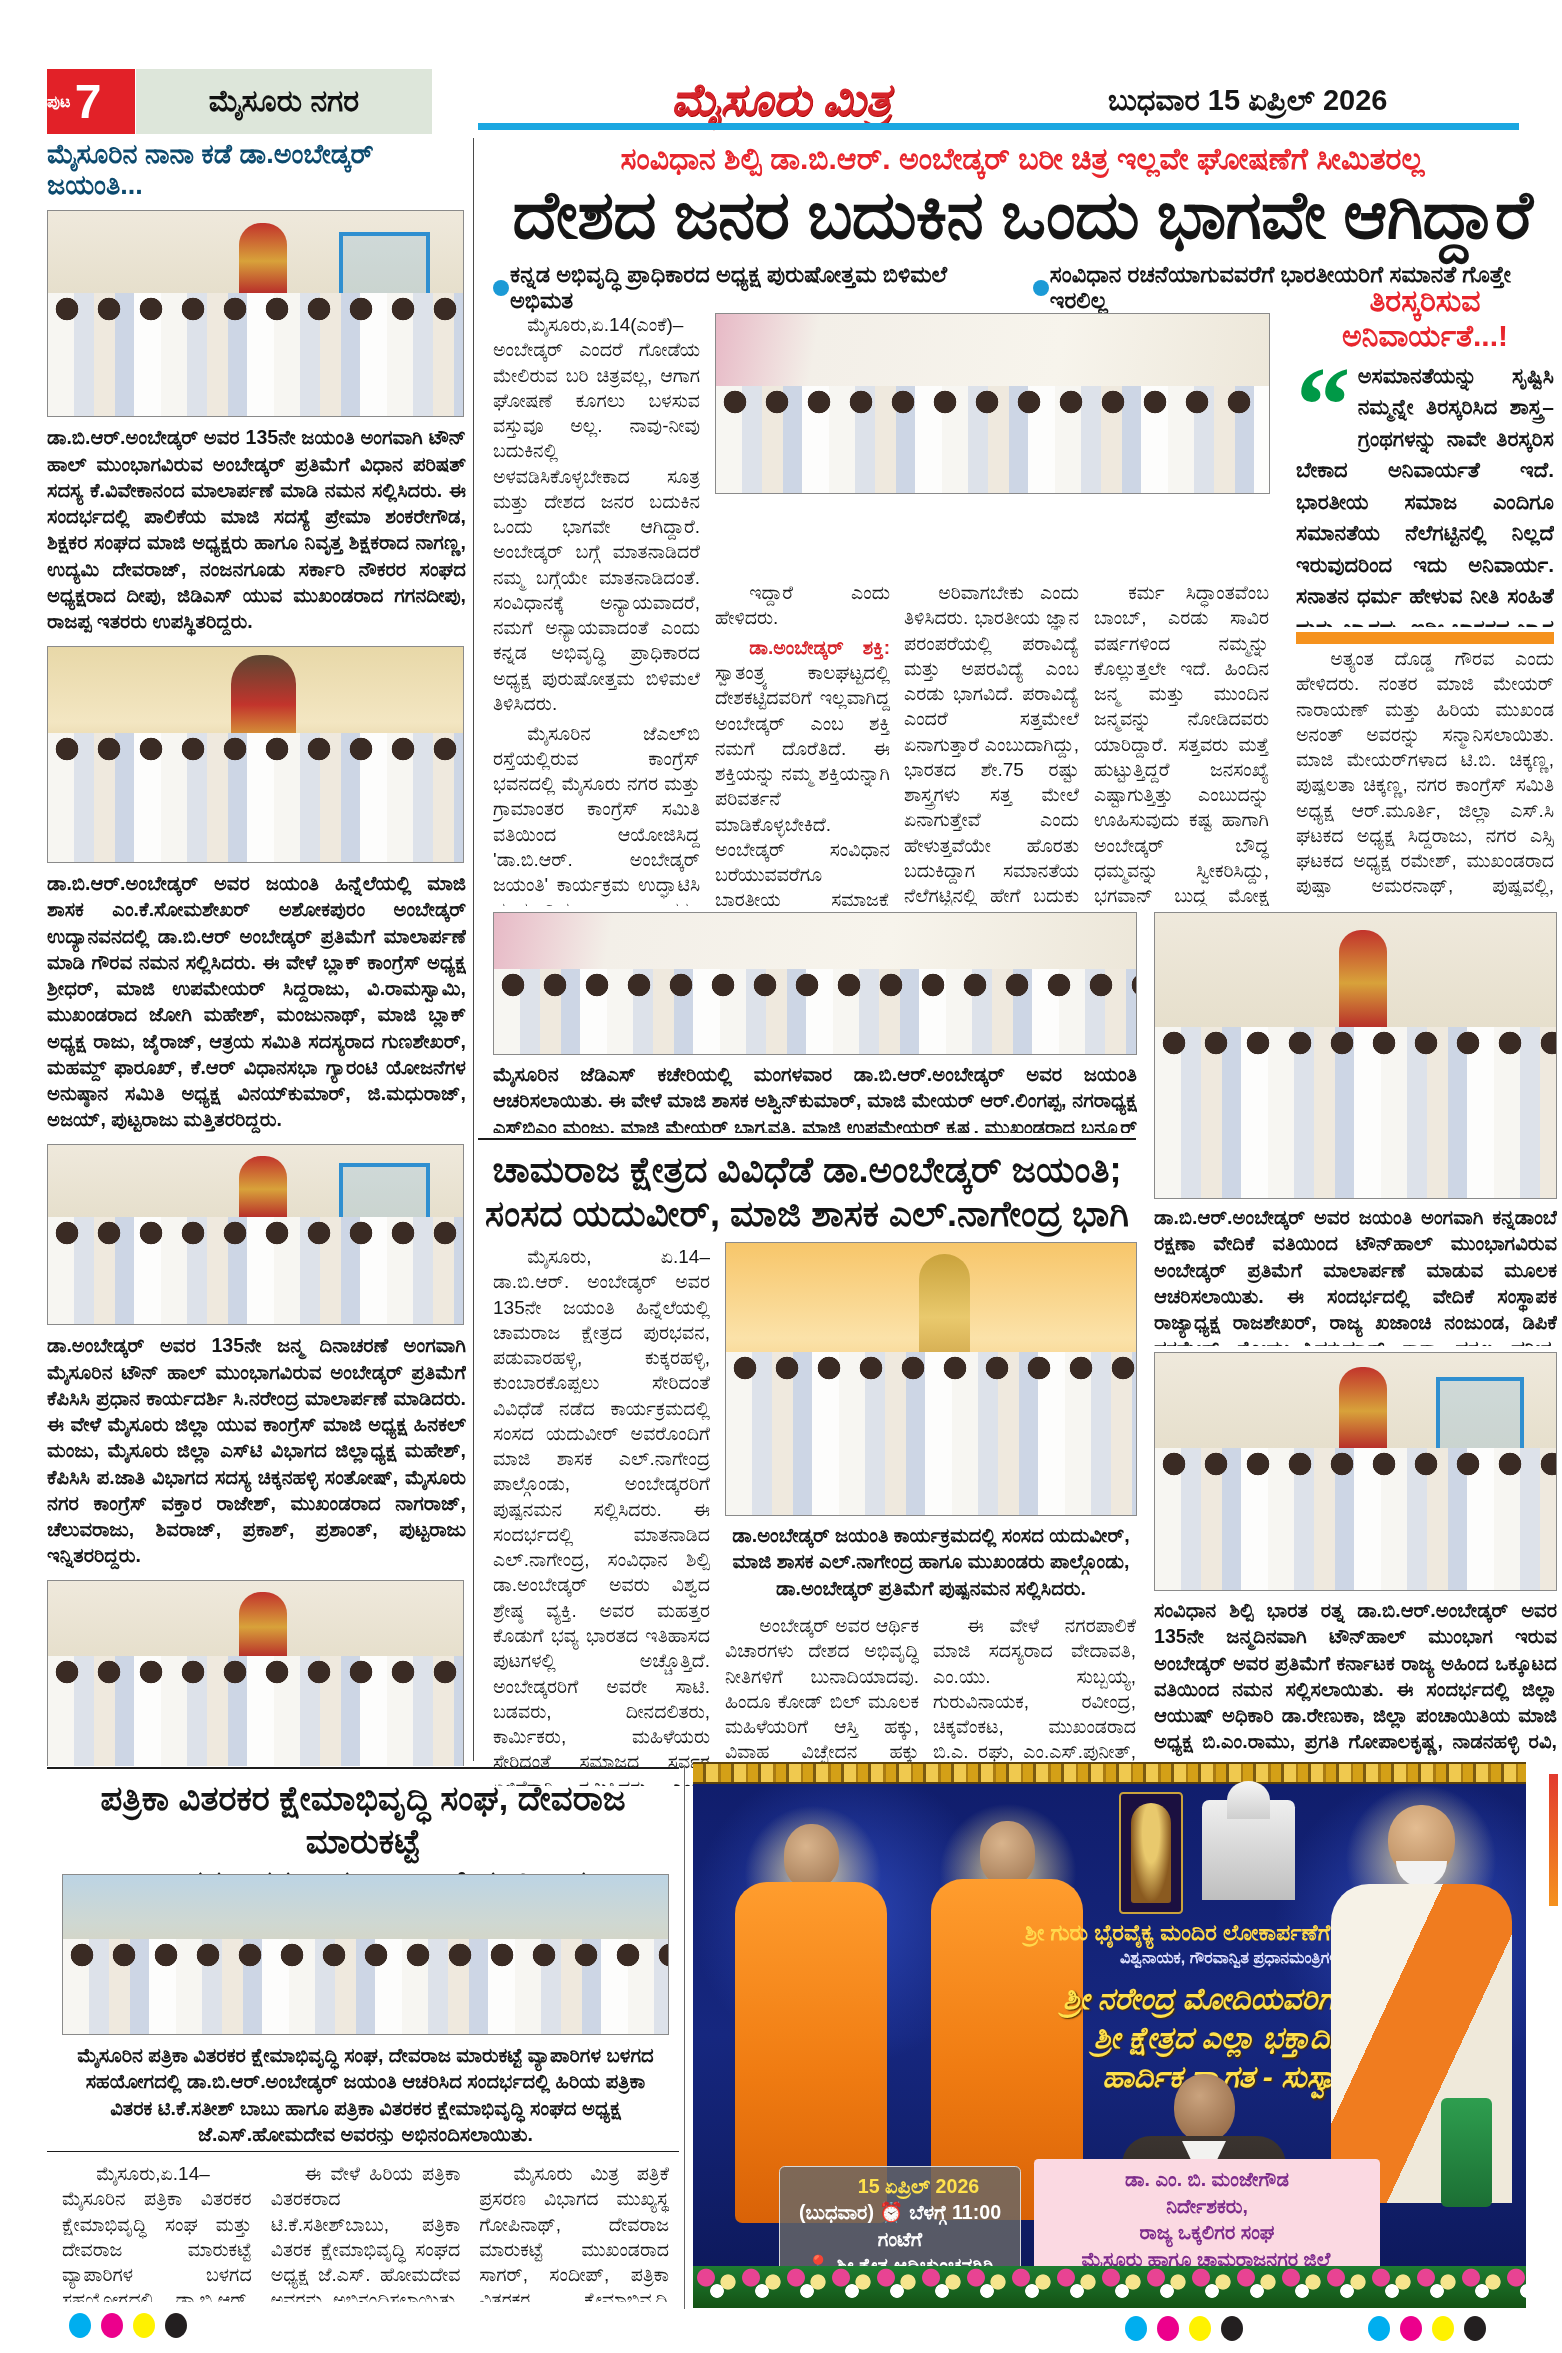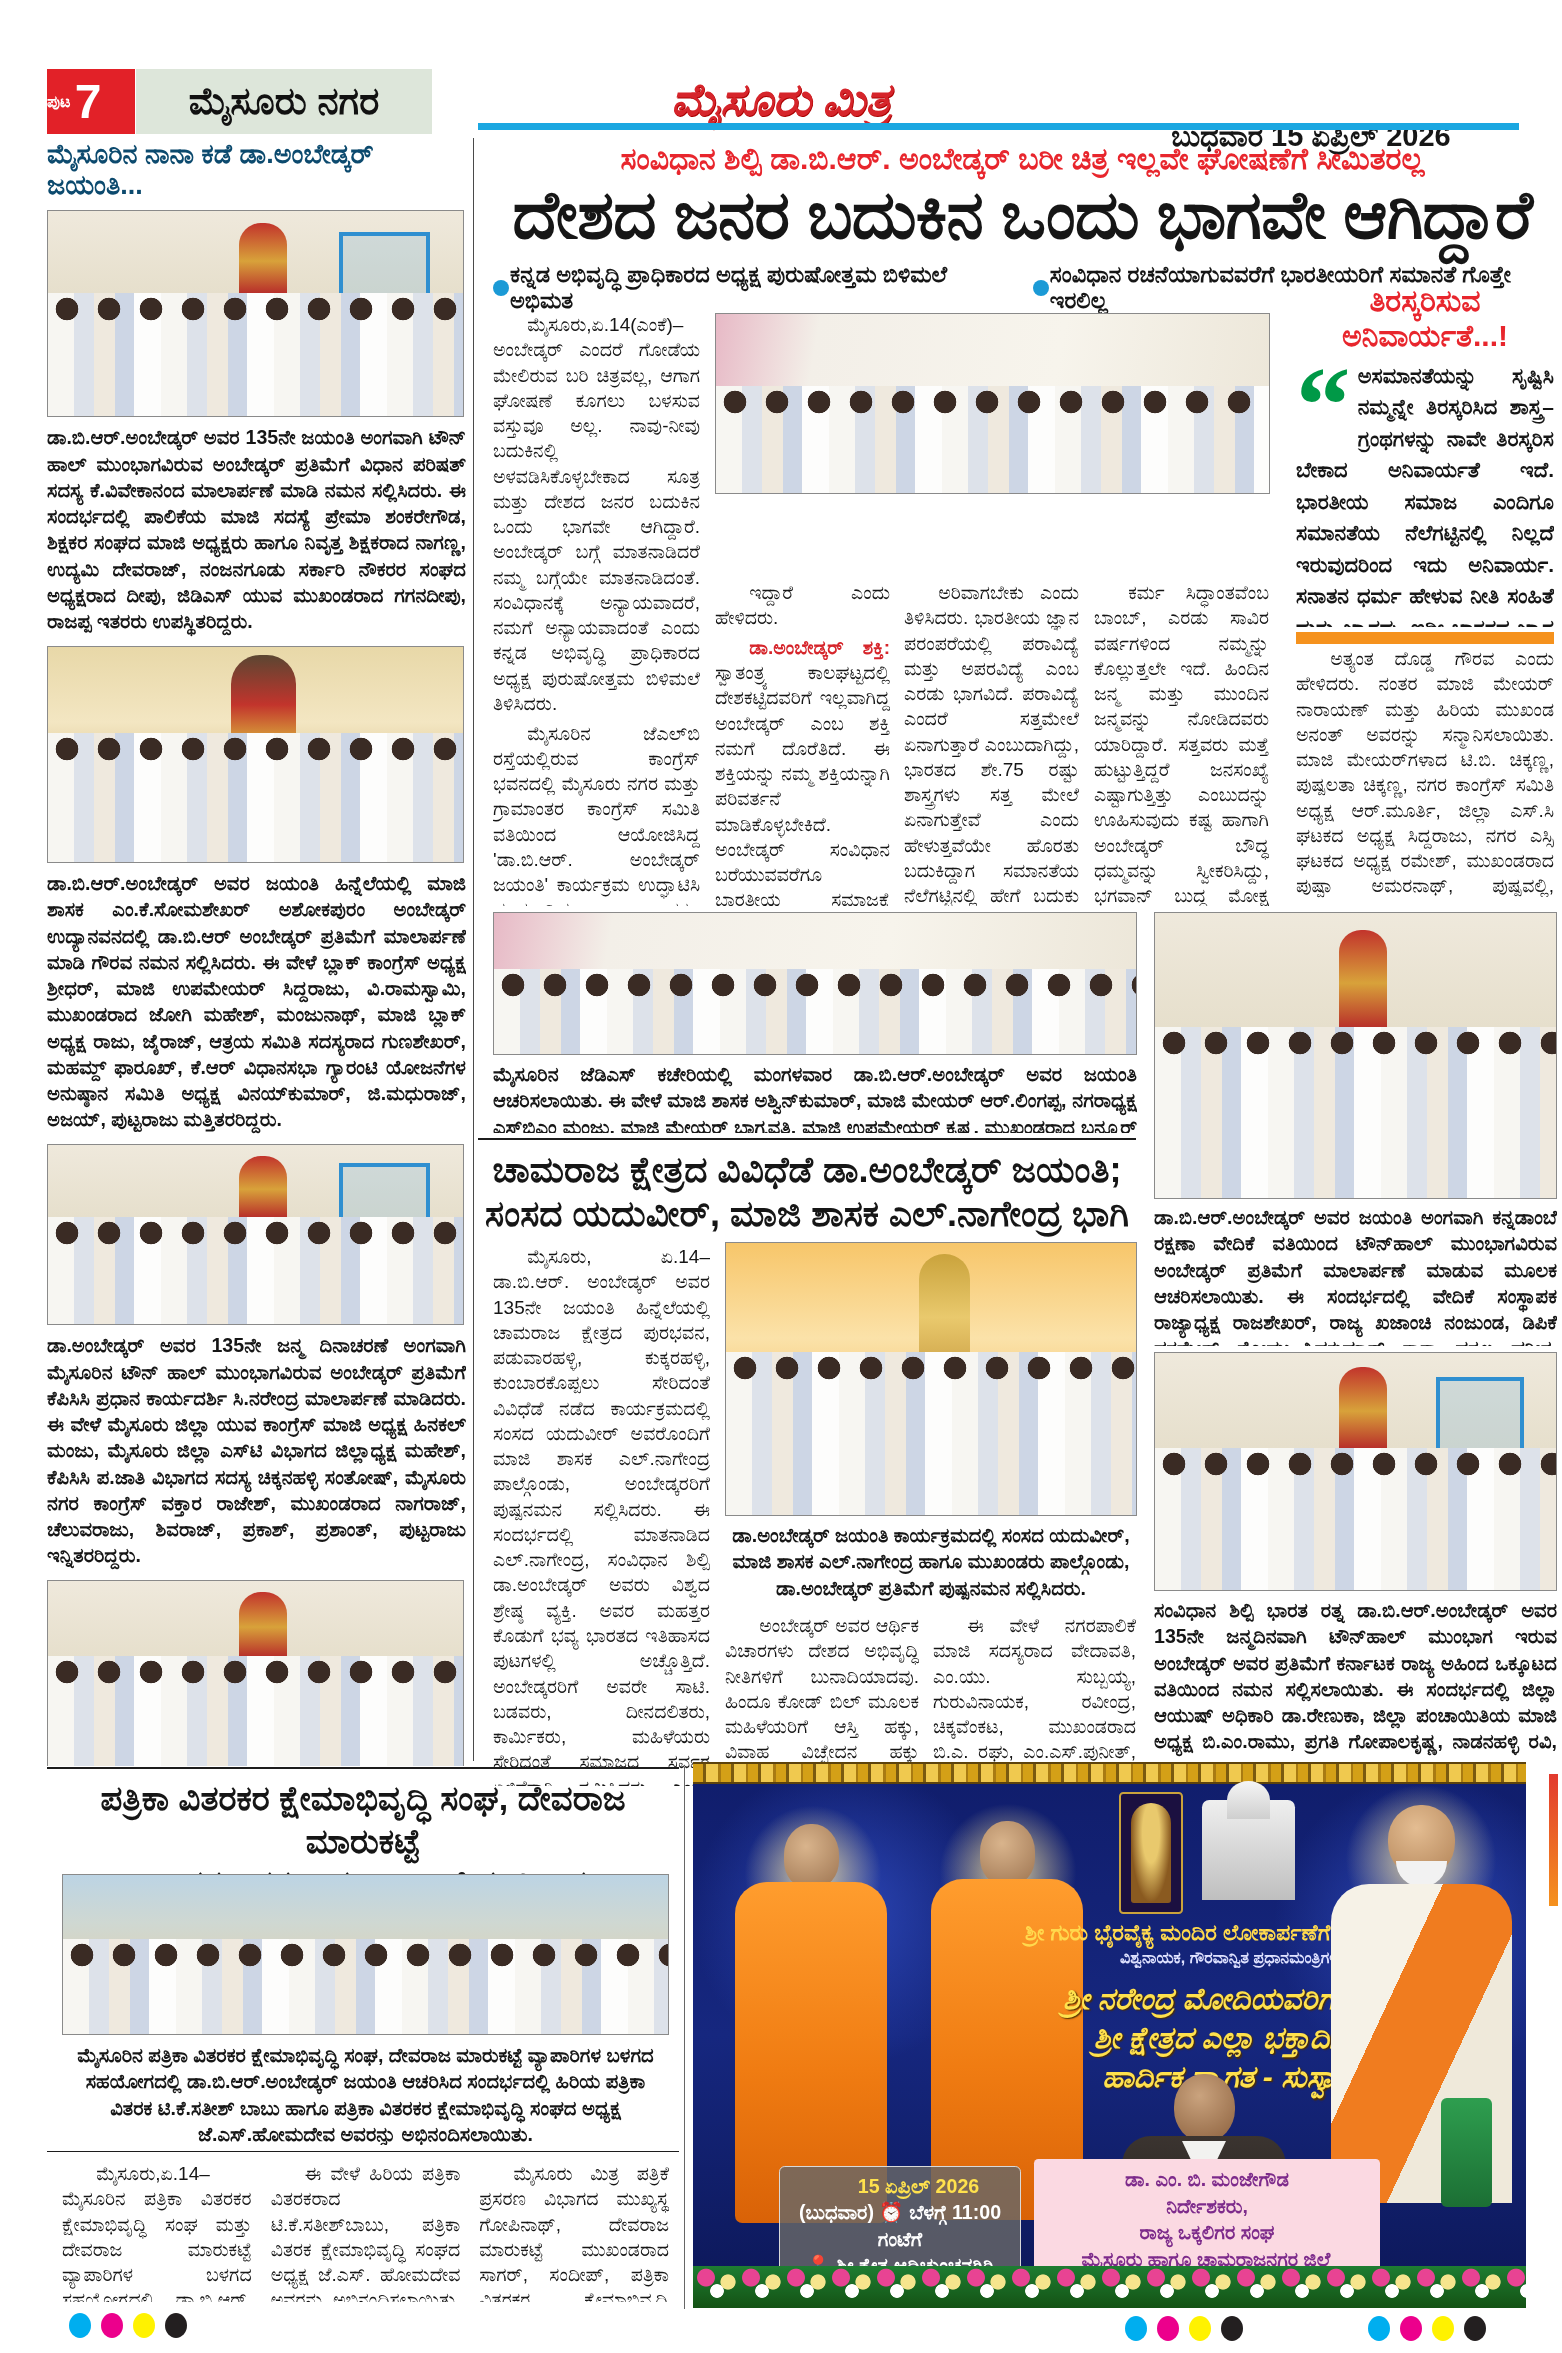--- a/index.html
+++ b/index.html
@@ -6,25 +6,25 @@
   .page{position:relative;width:1562px;height:2354px;background:#fff;margin:0 auto;
         font-family:"Liberation Sans",sans-serif;color:#161616;overflow:hidden;}
   [data-interactable]{box-sizing:border-box;}
 
   
   .badge-red{position:absolute;left:47px;top:69px;width:88px;height:65px;background:#e22128;
              color:#fff;display:flex;align-items:center;gap:4.3px;}
   .badge-red .pl{font-size:16px;font-weight:bold;}
   .badge-red .pn{font-size:48px;font-weight:bold;line-height:1;}
   .badge-green{position:absolute;left:136px;top:69px;width:296px;height:65px;background:#dde6da;
-               display:flex;align-items:center;justify-content:center;font-size:38px;font-weight:bold;color:#111;}
+               display:flex;align-items:center;justify-content:center;font-size:30px;font-weight:bold;color:#111;}
   .masthead{position:absolute;left:600px;top:74px;width:362px;text-align:center;
             font-size:45px;font-weight:bold;font-style:italic;color:#d6252b;
             font-family:"Liberation Serif",serif;text-shadow:0.7px 0.7px 0 #a00;}
-  .date{position:absolute;right:48px;top:84px;width:406px;text-align:center;font-size:29px;font-weight:bold;margin-top:36px;}
+  .date{position:absolute;right:48px;top:84px;width:406px;text-align:left;font-size:29px;font-weight:bold;}
   .blue-line{position:absolute;left:478px;top:123px;width:1041px;height:6.5px;background:#1ba7e1;}
 
   
   .body-txt{font-size:19px;line-height:1.33;text-align:justify;}
   .body-txt p{margin:0 0 4.3px 0;text-indent:1.8em;}
   .cap{font-size:19.6px;font-weight:bold;line-height:1.34;text-align:justify;}
   .rsub{color:#d6252b;font-weight:bold;}
   .vrule{position:absolute;width:1.4px;background:#4a4a4a;}
   .hrule{position:absolute;height:2.2px;background:#1c1c1c;}
 

